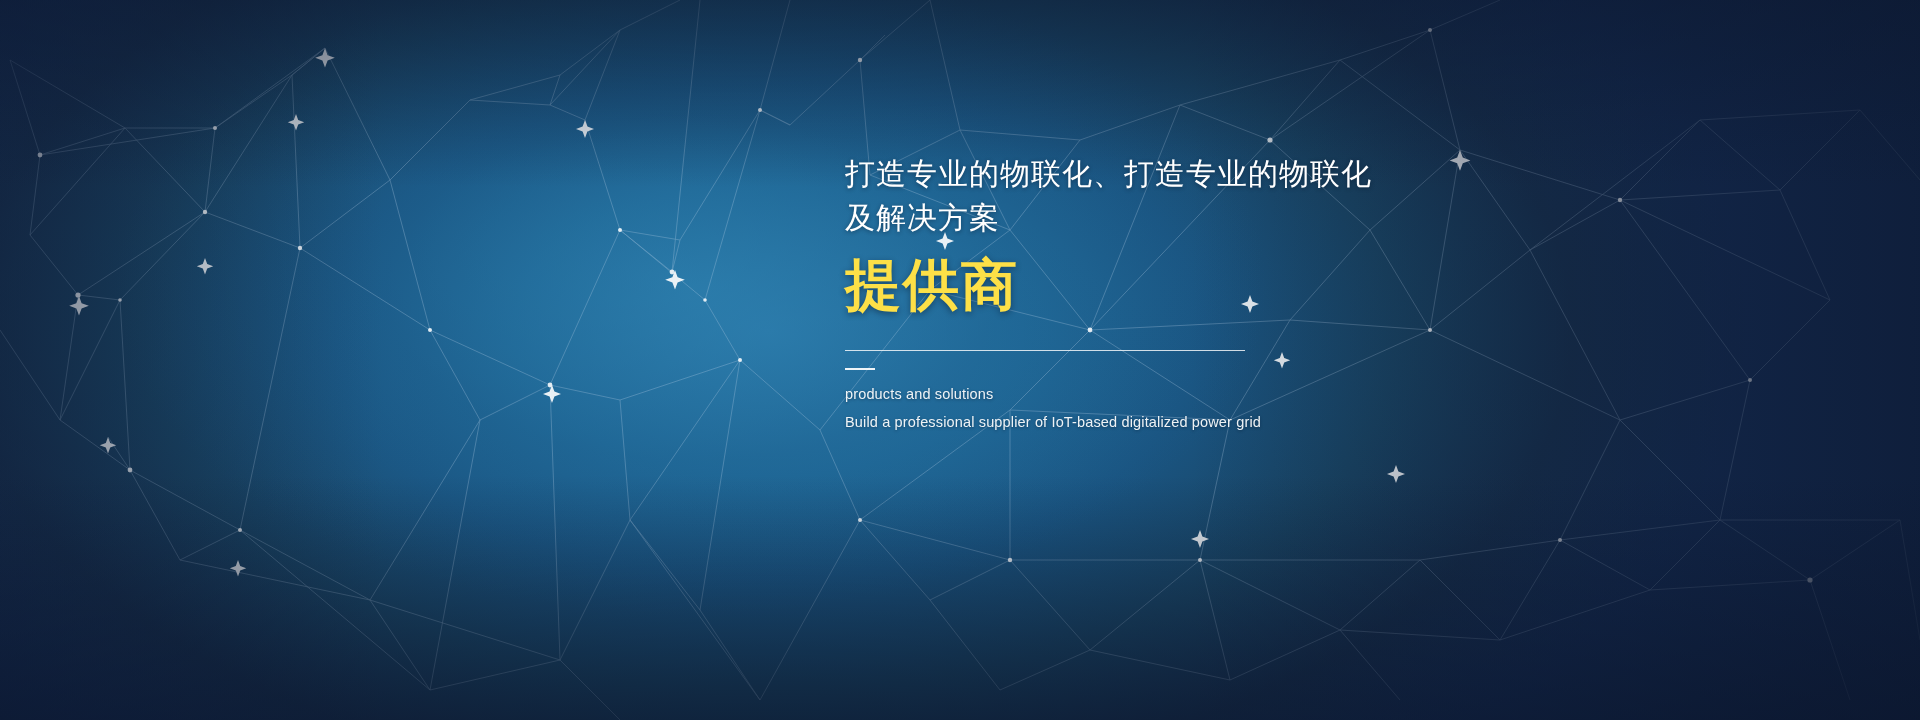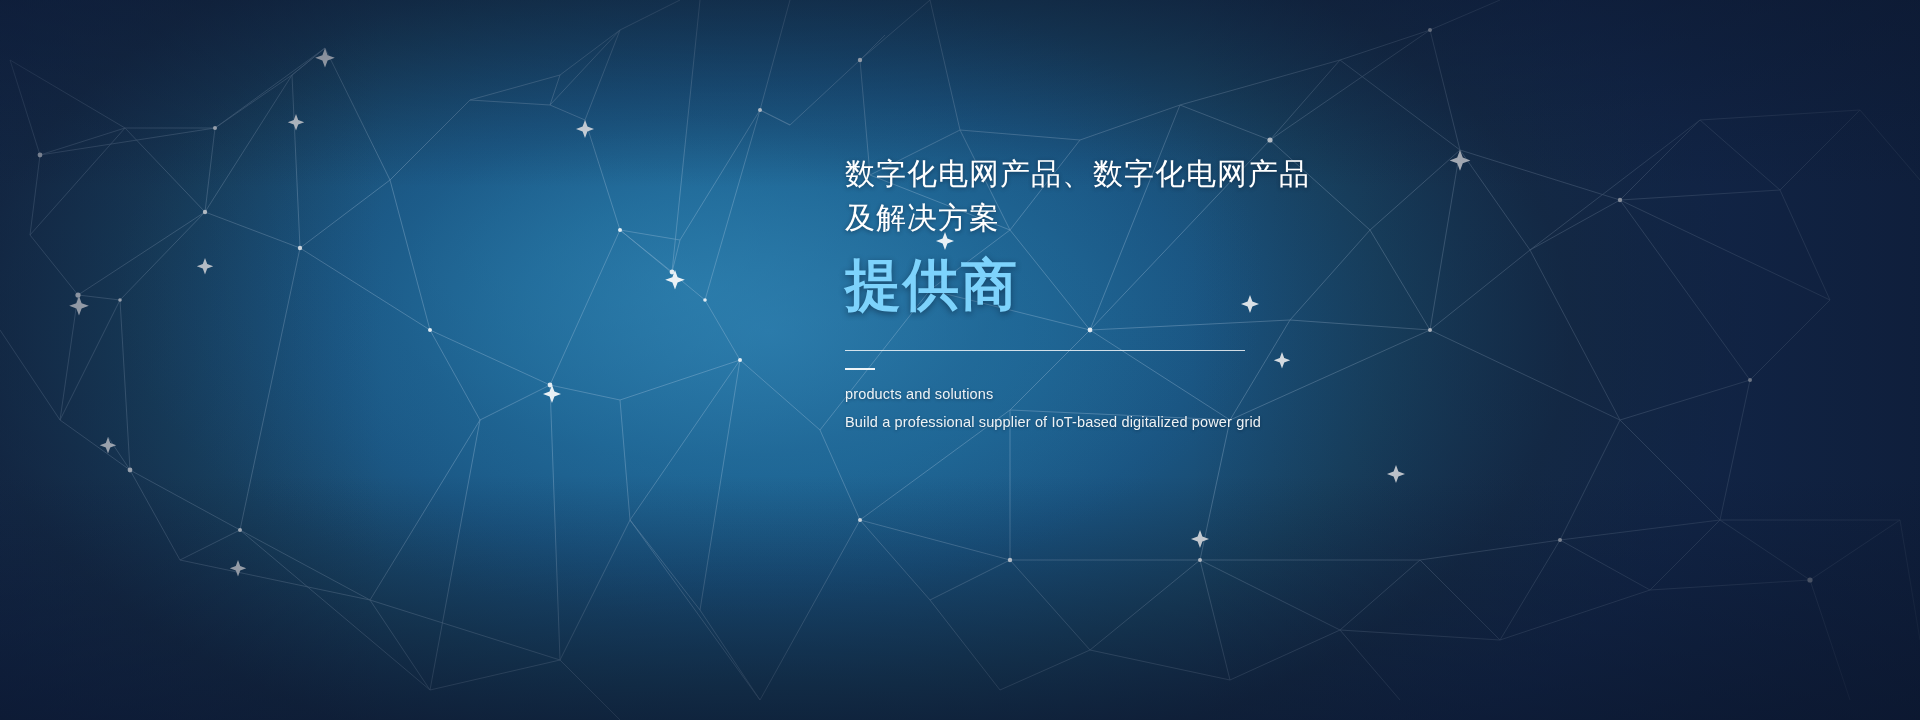--- a/index.html
+++ b/index.html
@@ -64,21 +64,21 @@
     color: #ffffff;
     font-size: 30px;
     line-height: 44px;
     letter-spacing: 1px;
     font-weight: 500;
     text-shadow: 0 1px 4px rgba(6,18,36,0.45);
     white-space: nowrap;
   }
   .headline .ln2 { white-space: nowrap; font-family: Liberation Serif, serif; }
   .bigword {
-    color: #7dd3fc;
+    color: #fde047;
     font-size: 56px;
     line-height: 62px;
     font-weight: 700;
     letter-spacing: 2px;
     margin-top: 14px;
     text-shadow: 0 2px 6px rgba(6,18,36,0.45);
   }
   .rule-long {
     width: 400px;
     height: 1px;
@@ -247,21 +247,21 @@
         <path d="M238,560 l2.2,6.0 6.0,2.2 -6.0,2.2 -2.2,6.0 -2.2,-6.0 -6.0,-2.2 6.0,-2.2 Z"></path>
         <path d="M79,296 l2.6,7.2 7.2,2.6 -7.2,2.6 -2.6,7.2 -2.6,-7.2 -7.2,-2.6 7.2,-2.6 Z"></path>
       </g>
     </svg>
   </div>
 
   <div class="bg-vignette"></div>
 
   <div class="content">
     <div class="headline">
-      <div class="ln1">数字化电网产品、数字化电网产品</div>
+      <div class="ln1">打造专业的物联化、打造专业的物联化</div>
       <div class="ln2">及解决方案</div>
     </div>
 
     <div class="bigword">提供商</div>
 
     <div class="rule-long"></div>
     <div class="rule-short"></div>
 
     <div class="sub">
       <div>products and solutions</div>

